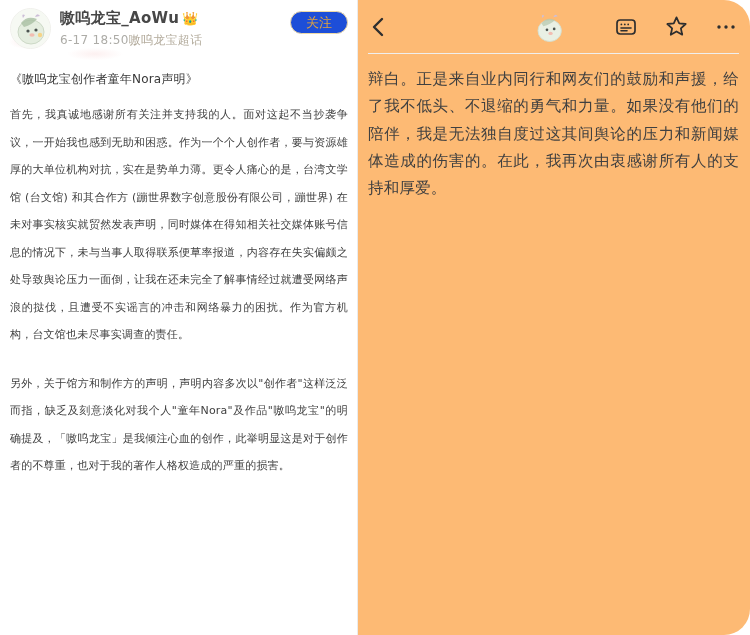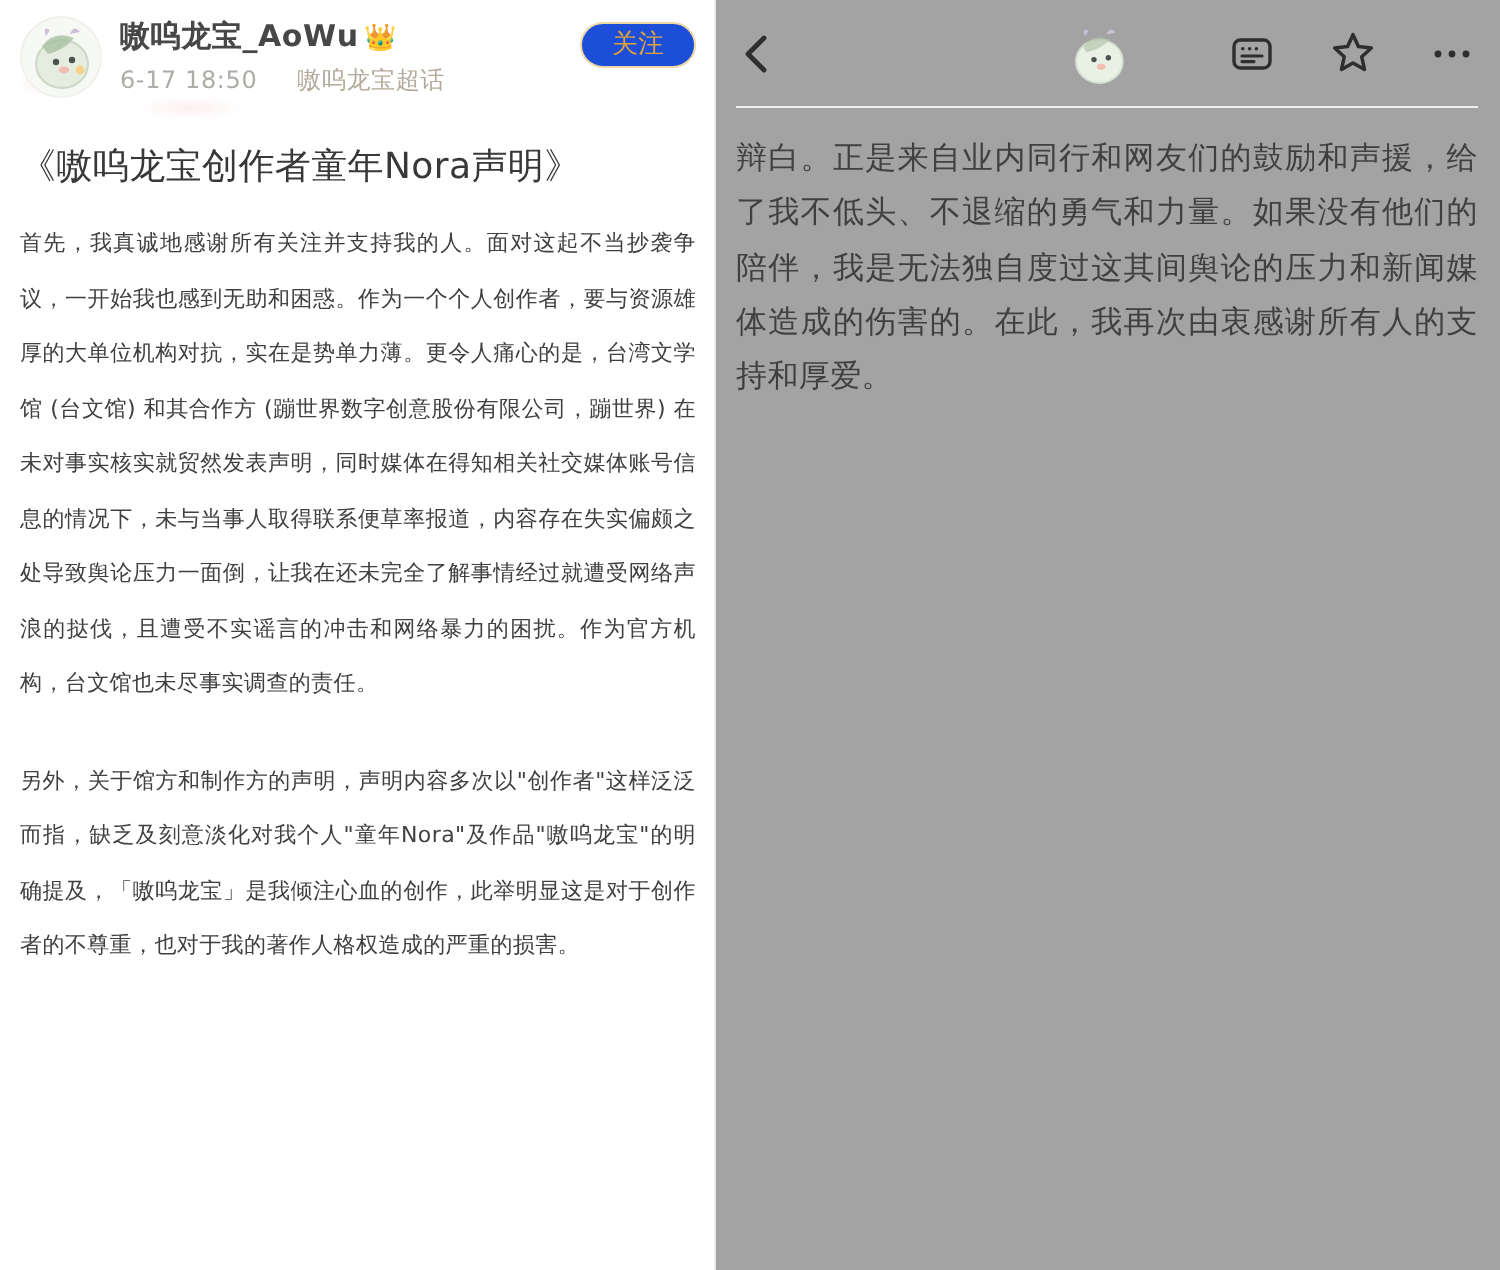--- a/index.html
+++ b/index.html
@@ -1,49 +1,50 @@
 <!DOCTYPE html>
 <html><head>
 <meta charset="utf-8">
 <style>
   * { box-sizing: border-box; margin: 0; padding: 0; }
   body { font-family: "DejaVu Sans", "Liberation Sans", sans-serif; background: #ffffff; }
   .page {
     width: 750px; height: 635px; background: #ffffff;
     display: flex; overflow: hidden; position: relative;
     color: #3d3d3d;
+    border-radius: 26px;
   }
   .col { height: 100%; }
   .col-left {
     width: 357px; padding: 8px 9px 0 10px; position: relative;
     flex: 0 0 auto;
   }
   .col-right {
     flex: 1 1 auto; border-left: 1px solid #ebebeb; padding: 0 11px 0 10px;
-    background: #a3a3a3;
+    background: #fdba74;
   }
   
   .post-header { display: flex; align-items: flex-start; position: relative; height: 48px; }
   .avatar {
     width: 41px; height: 41px; border-radius: 50%; overflow: hidden;
     background: #f6f9f4; flex: 0 0 auto; border: 1px solid #f0f0ec;
   }
   .user-block { margin-left: 9px; flex: 1 1 auto; padding-top: 1px; }
   .username-row { font-size: 15px; font-weight: bold; color: #474747; letter-spacing: .3px; }
   .crown { font-size: 13px; margin-left: 3px; }
   .meta-row { font-size: 12px; color: #adaca7; margin-top: 4px; letter-spacing: .3px; }
-  .meta-row .src { margin-left: 20px; color: #b3ab9c; }
+  .meta-row .src { margin-left: 0; color: #b3ab9c; }
   .follow-btn {
     flex: 0 0 auto; margin-top: 3px;
     font-size: 13px; color: #e0a23e; background: #1d4ed8;
     border: 1px solid #eed9a6; border-radius: 15px;
     padding: 4px 15px; line-height: 1; cursor: pointer;
     font-family: inherit;
   }
-  .post-title { font-size: 18px; color: #383838; margin: 15px 0 13px 0; letter-spacing: .2px; }
+  .post-title { font-size: 12px; color: #383838; margin: 15px 0 13px 0; letter-spacing: .2px; }
   .body-text p {
     font-size: 11px; line-height: 27.5px; color: #404040;
     text-align: justify; margin-bottom: 21px; letter-spacing: .2px;
   }
   
   .nav-bar {
     height: 54px; display: flex; align-items: center;
     border-bottom: 1px solid #efefef; position: relative;
   }
   .nav-back { width: 30px; height: 30px; display: flex; align-items: center; cursor: pointer; }

